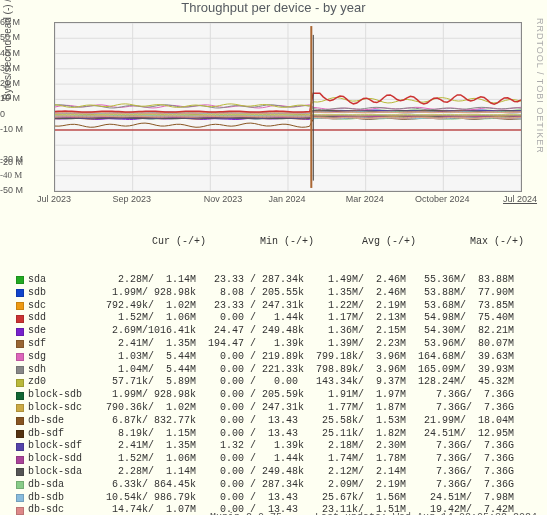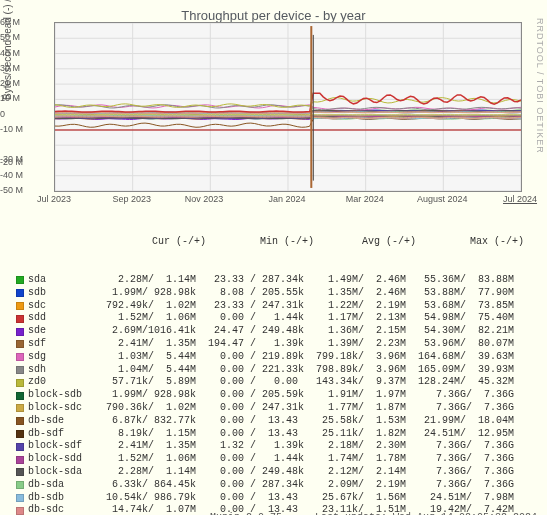--- a/index.html
+++ b/index.html
@@ -15,21 +15,21 @@
     width: 547px;
     height: 515px;
     background: #fefff2;
     position: relative;
     box-sizing: border-box;
   }
   .title {
     text-align: center;
     font-size: 13px;
     color: #555a60;
-    padding-top: 8px;
+    padding-top: 0;
     font-weight: normal;
   }
   .ylabel {
     position: absolute;
     left: 2px;
     top: 100px;
     transform: rotate(-90deg);
     transform-origin: left top;
     font-size: 10px;
     color: #555;
@@ -143,21 +143,21 @@
 </head>
 <body>
 <div class="container">
 
   <div class="title">Throughput per device - by year</div>
   <div class="ylabel">Bytes/second read (-) / write (+)</div>
   <div class="rlabel">RRDTOOL / TOBI OETIKER</div>
 
   <div class="ytick-labels" id="yticks">
       <div style="top: 164px;">-50 M</div>
-      <div style="top: 148.727px;">-40 M</div>
+      <div style="top: 148.727px; font-family: Liberation Serif, serif;">-40 M</div>
       <div style="top: 133.455px;">-30 M</div>
       <div style="top: 136px;">-20 M</div>
       <div style="top: 102.909px;">-10 M</div>
       <div style="top: 87.6364px;">0</div>
       <div style="top: 72.3636px;">10 M</div>
       <div style="top: 57.0909px;">20 M</div>
       <div style="top: 41.8182px;">30 M</div>
       <div style="top: 26.5455px;">40 M</div>
       <div style="top: 11.2727px; margin-left: 28px;">50 M</div>
       <div style="top: -4px;">60 M</div>
@@ -231,24 +231,24 @@
           <polyline points="0,88.58181818181818 3.352517985611511,88.36215411685771 6.705035971223022,88.19627147605165 10.057553956834532,88.12478411522869 13.410071942446043,88.16519463352714 16.762589928057555,88.30760912670146 20.115107913669064,88.51715955994348 23.467625899280574,88.74254067886869 26.820143884892087,88.9285713251229 30.172661870503596,89.02970470845746 33.52517985611511,89.02117984948201 36.877697841726615,88.90508393098862 40.23021582733813,88.70984128281114 43.58273381294964,88.48325411454886 46.93525179856115,88.28079886749612 50.28776978417266,88.15204364700503 53.64028776978417,88.12851222154711 56.992805755395686,88.21596590476159 60.34532374100719,88.39299298494379 63.69784172661871,88.61625105882977 67.05035971223022,88.83107876353476 70.40287769784173,88.98487878456883 73.75539568345323,89.0399955128196 77.10791366906474,88.98293445094815 80.46043165467626,88.82766613697476 83.81294964028777,88.61220566933181 87.16546762589928,88.38930528494488 90.5179856115108,88.21353877183454 93.8705035971223,88.12793990248163 97.22302158273382,88.1534662654687 100.57553956834532,88.28386811687346 103.92805755395683,88.4872185355485 107.28057553956835,88.71373024690836 110.63309352517986,88.90794528414004 113.98561151079137,89.022313032643 117.33812949640287,89.02883227886906 120.69064748201438,88.92590688397539 124.0431654676259,88.73873657428062 127.39568345323742,88.51314716939079 130.74820143884892,88.30437082332847 134.10071942446044,88.16352326693934 137.45323741007195,88.12508889425771 140.80575539568346,88.19847778016165 144.15827338129498,88.36572176585503 147.51079136690646,88.58587369080215 150.86330935251797,88.80503268570918 154.2158273381295,88.96954098518572 157.568345323741,89.03912122009238 160.9208633093525,88.99673772222849 164.27338129496403,88.8527674500473 167.62589928057554,88.64245934731753 170.97841726618705,88.41730417233894 174.33093525179856,88.23242776450752 177.68345323741008,88.13309431625056 181.0359712230216,88.14362412007648 184.38848920863308,88.26143911276893 187.7410071942446,88.45769407517531 191.09352517985613,88.6843389478674 194.44604316546764,88.88588316149395 197.79856115107916,89.01298166345894 201.15107913669064,89.03451630776618 204.50359712230215,88.94521466244225 207.85611510791367,88.7669408847662 211.20863309352518,88.54334261302851 214.5611510791367,88.32916450241291 217.9136690647482,88.17684482412082 221.26618705035972,88.12367674773267 224.61870503597123,88.18267767264976 227.97122302158274,88.33940211472319 231.32374100719426,88.55547846457738 234.67625899280574,88.77800369584186 238.02877697841728,88.95249587106437 241.38129496402877,89.03623322012302 244.73381294964025,89.00871391952616 248.0863309352518,88.87667565382903 251.4388489208633,88.6724459954698 254.79136690647485,88.44602748757315 258.1438848920863,70.25454545454546 261.49640287769785,70.25454545454546 264.8489208633094,70.25454545454546 268.2014388489209,73.85611824054259 271.5539568345324,76.36378733159425 274.9064748201439,77.65940329708567 278.2589928057554,76.81182943975787 281.6115107913669,74.62268439672684 284.9640287769784,73.00442160923133 288.31654676258995,73.5086411052202 291.66906474820144,76.12070226317842 295.0215827338129,79.23582185113257 298.37410071942446,80.83808077309827 301.72661870503595,79.99347134112091 305.0791366906475,77.53018071198119 308.431654676259,75.39381710651823 311.78417266187046,75.16724848568975 315.136690647482,76.87595041034913 318.4892086330935,78.9826440081377 321.841726618705,79.57395514518406 325.19424460431657,77.83883572023663 328.54676258992805,74.71700749544034 331.8992805755396,72.22339497807947 335.2517985611511,71.95640965178927 338.6043165467626,73.91582708264042 341.9568345323741,76.52224008768061 345.3093525179856,77.82152786162489 348.66187050359713,76.96194527593681 352.0143884892086,74.82616748439148 355.36690647482015,73.34116646924116 358.71942446043164,73.990301153219 362.0719424460432,76.65646498615018 365.42446043165467,79.67504147369233 368.77697841726615,81.05999232789164 372.1294964028777,79.97840811582658 375.4820143884892,77.36032247623599 378.8345323741007,75.18425041971658 382.18705035971226,74.98015454601843 385.53956834532374,76.68273905206709 388.8920863309353,78.70181383216537 392.24460431654677,79.15448134276042 395.5971223021583,77.3239097480193 398.9496402877698,74.23749643740588 402.3021582733813,71.92347786529959 405.6546762589928,71.90531545536545 409.0071942446043,74.07048163515674 412.35971223021585,76.76765638024061 415.71223021582733,78.0576302516031 419.0647482014388,77.17113942959675 422.41726618705036,75.07129889112656 425.76978417266184,73.69687646478104 429.1223021582734,74.46173882037819 432.47482014388487,77.1492364986281 435.8273381294964,80.04163194966752 439.17985611510795,81.18991366977006 442.53237410071944,79.86589930669771 445.884892086331,77.09988531066344 449.23741007194246,74.89824036472407 452.58992805755395,74.73330956818927 455.9424460431655,76.44765004328485 459.294964028777,78.4000891446151 462.6474820143885,78.74050605865246 466,76.8454829722766" fill="none" stroke="#cc3333" stroke-width="1.5"></polyline>
           <line x1="256.3" x2="256.3" y1="3.054545454545462" y2="164.94545454545454" stroke="#aa6633" stroke-width="2"></line>
           <line x1="258.3" x2="258.3" y1="11.912727272727267" y2="157.61454545454546" stroke="#444" stroke-width="1"></line>
         </g>
     </svg>
   </div>
 
   <div class="xtick-labels" id="xticks">
       <span style="left: 0px;">Jul 2023</span>
       <span style="left: 77.6667px;">Sep 2023</span>
-      <span style="left: 150px;">Nov 2023</span>
+      <span style="left: 169px;">Nov 2023</span>
       <span style="left: 233px;">Jan 2024</span>
       <span style="left: 310.667px;">Mar 2024</span>
-      <span style="left: 388.333px;">August 2024</span>
+      <span style="left: 388.333px;">October 2024</span>
       <span style="left: 466px; text-decoration: underline;">Jul 2024</span>
     </div>
 
   <div class="legend-block">
     <div class="legend-header" id="lhdr">                     Cur (-/+)         Min (-/+)        Avg (-/+)         Max (-/+)</div>
     <div id="legend-rows"><div class="legend-row"><div class="swatch" style="background: rgb(34, 170, 34);"></div><span class="legend-text">sda            2.28M/  1.14M   23.33 / 287.34k    1.49M/  2.46M   55.36M/  83.88M</span></div><div class="legend-row"><div class="swatch" style="background: rgb(17, 68, 204);"></div><span class="legend-text">sdb           1.99M/ 928.98k    8.08 / 205.55k    1.35M/  2.46M   53.88M/  77.90M</span></div><div class="legend-row"><div class="swatch" style="background: rgb(238, 153, 17);"></div><span class="legend-text">sdc          792.49k/  1.02M   23.33 / 247.31k    1.22M/  2.19M   53.68M/  73.85M</span></div><div class="legend-row"><div class="swatch" style="background: rgb(204, 51, 51);"></div><span class="legend-text">sdd            1.52M/  1.06M    0.00 /   1.44k    1.17M/  2.13M   54.98M/  75.40M</span></div><div class="legend-row"><div class="swatch" style="background: rgb(119, 34, 204);"></div><span class="legend-text">sde           2.69M/1016.41k   24.47 / 249.48k    1.36M/  2.15M   54.30M/  82.21M</span></div><div class="legend-row"><div class="swatch" style="background: rgb(153, 102, 51);"></div><span class="legend-text">sdf            2.41M/  1.35M  194.47 /   1.39k    1.39M/  2.23M   53.96M/  80.07M</span></div><div class="legend-row"><div class="swatch" style="background: rgb(221, 102, 187);"></div><span class="legend-text">sdg            1.03M/  5.44M    0.00 / 219.89k  799.18k/  3.96M  164.68M/  39.63M</span></div><div class="legend-row"><div class="swatch" style="background: rgb(136, 136, 136);"></div><span class="legend-text">sdh            1.04M/  5.44M    0.00 / 221.33k  798.89k/  3.96M  165.09M/  39.93M</span></div><div class="legend-row"><div class="swatch" style="background: rgb(185, 185, 58);"></div><span class="legend-text">zd0           57.71k/  5.89M    0.00 /   0.00   143.34k/  9.37M  128.24M/  45.32M</span></div><div class="legend-row"><div class="swatch" style="background: rgb(17, 102, 51);"></div><span class="legend-text">block-sdb     1.99M/ 928.98k    0.00 / 205.59k    1.91M/  1.97M     7.36G/  7.36G</span></div><div class="legend-row"><div class="swatch" style="background: rgb(204, 170, 68);"></div><span class="legend-text">block-sdc    790.36k/  1.02M    0.00 / 247.31k    1.77M/  1.87M     7.36G/  7.36G</span></div><div class="legend-row"><div class="swatch" style="background: rgb(136, 85, 34);"></div><span class="legend-text">db-sde        6.87k/ 832.77k    0.00 /  13.43    25.58k/  1.53M   21.99M/  18.04M</span></div><div class="legend-row"><div class="swatch" style="background: rgb(85, 51, 17);"></div><span class="legend-text">db-sdf         8.19k/  1.15M    0.00 /  13.43    25.11k/  1.82M   24.51M/  12.95M</span></div><div class="legend-row"><div class="swatch" style="background: rgb(85, 68, 170);"></div><span class="legend-text">block-sdf      2.41M/  1.35M    1.32 /   1.39k    2.18M/  2.30M     7.36G/  7.36G</span></div><div class="legend-row"><div class="swatch" style="background: rgb(170, 68, 153);"></div><span class="legend-text">block-sdd      1.52M/  1.06M    0.00 /   1.44k    1.74M/  1.78M     7.36G/  7.36G</span></div><div class="legend-row"><div class="swatch" style="background: rgb(85, 85, 85);"></div><span class="legend-text">block-sda      2.28M/  1.14M    0.00 / 249.48k    2.12M/  2.14M     7.36G/  7.36G</span></div><div class="legend-row"><div class="swatch" style="background: rgb(136, 204, 136);"></div><span class="legend-text">db-sda        6.33k/ 864.45k    0.00 / 287.34k    2.09M/  2.19M     7.36G/  7.36G</span></div><div class="legend-row"><div class="swatch" style="background: rgb(136, 187, 221);"></div><span class="legend-text">db-sdb       10.54k/ 986.79k    0.00 /  13.43    25.67k/  1.56M    24.51M/  7.98M</span></div><div class="legend-row"><div class="swatch" style="background: rgb(221, 136, 136);"></div><span class="legend-text">db-sdc        14.74k/  1.07M    0.00 /  13.43    23.11k/  1.51M    19.42M/  7.42M</span></div></div>
   </div>
 
   <div class="footer">
     <span class="footer-left">Munin 2.0.75</span>

